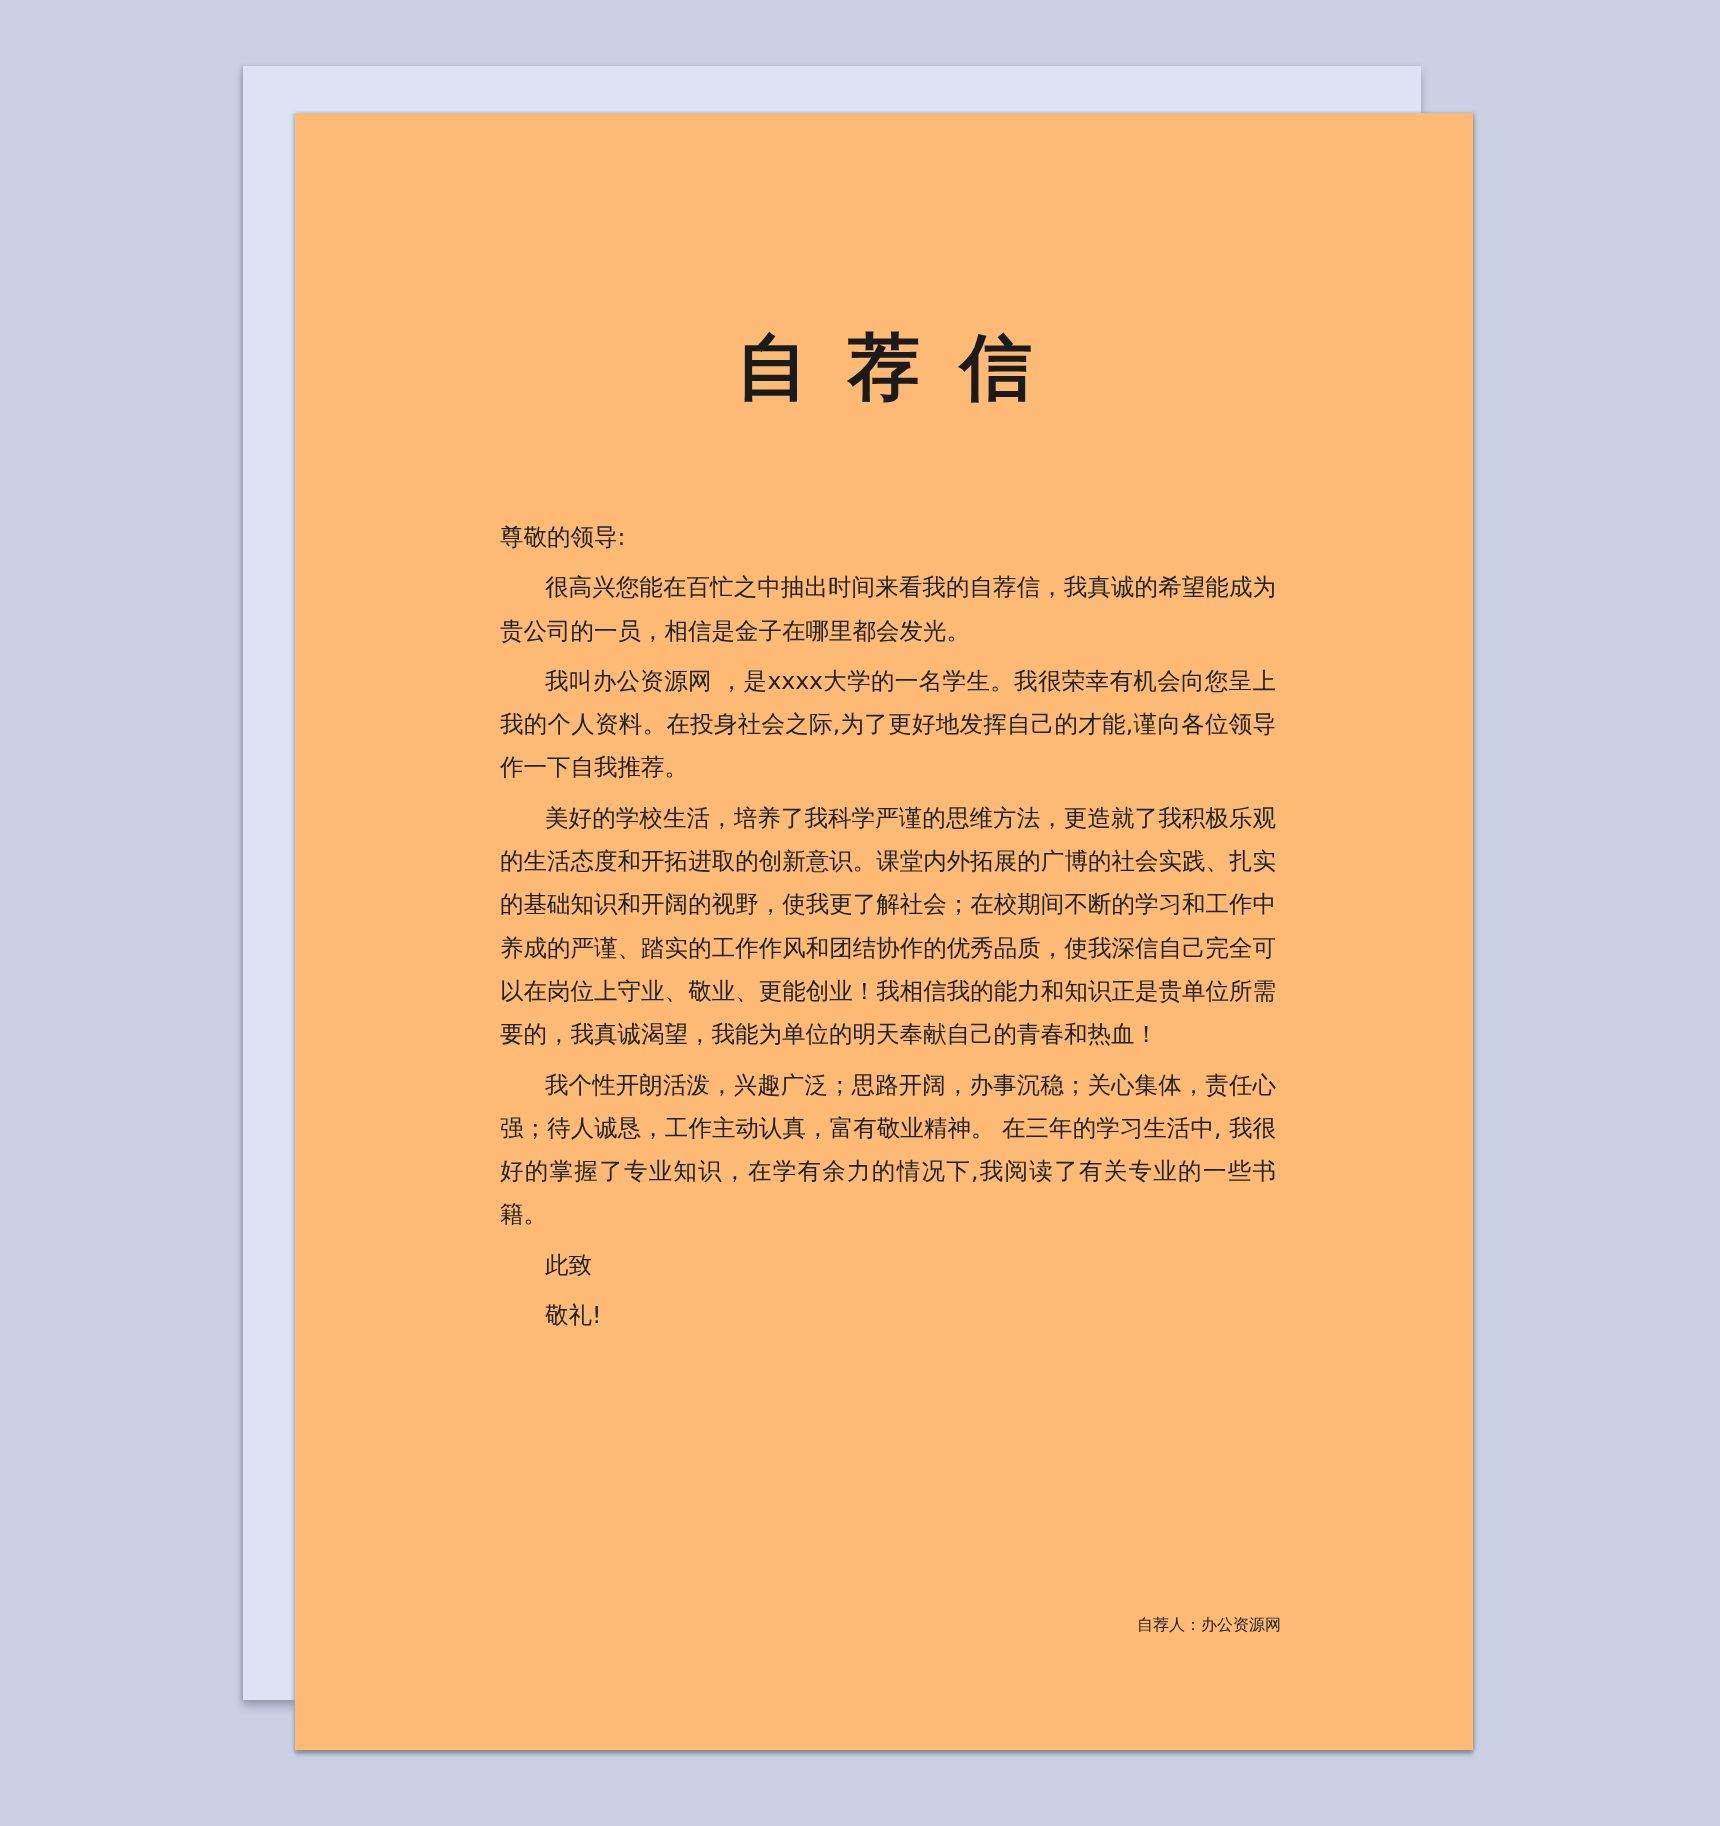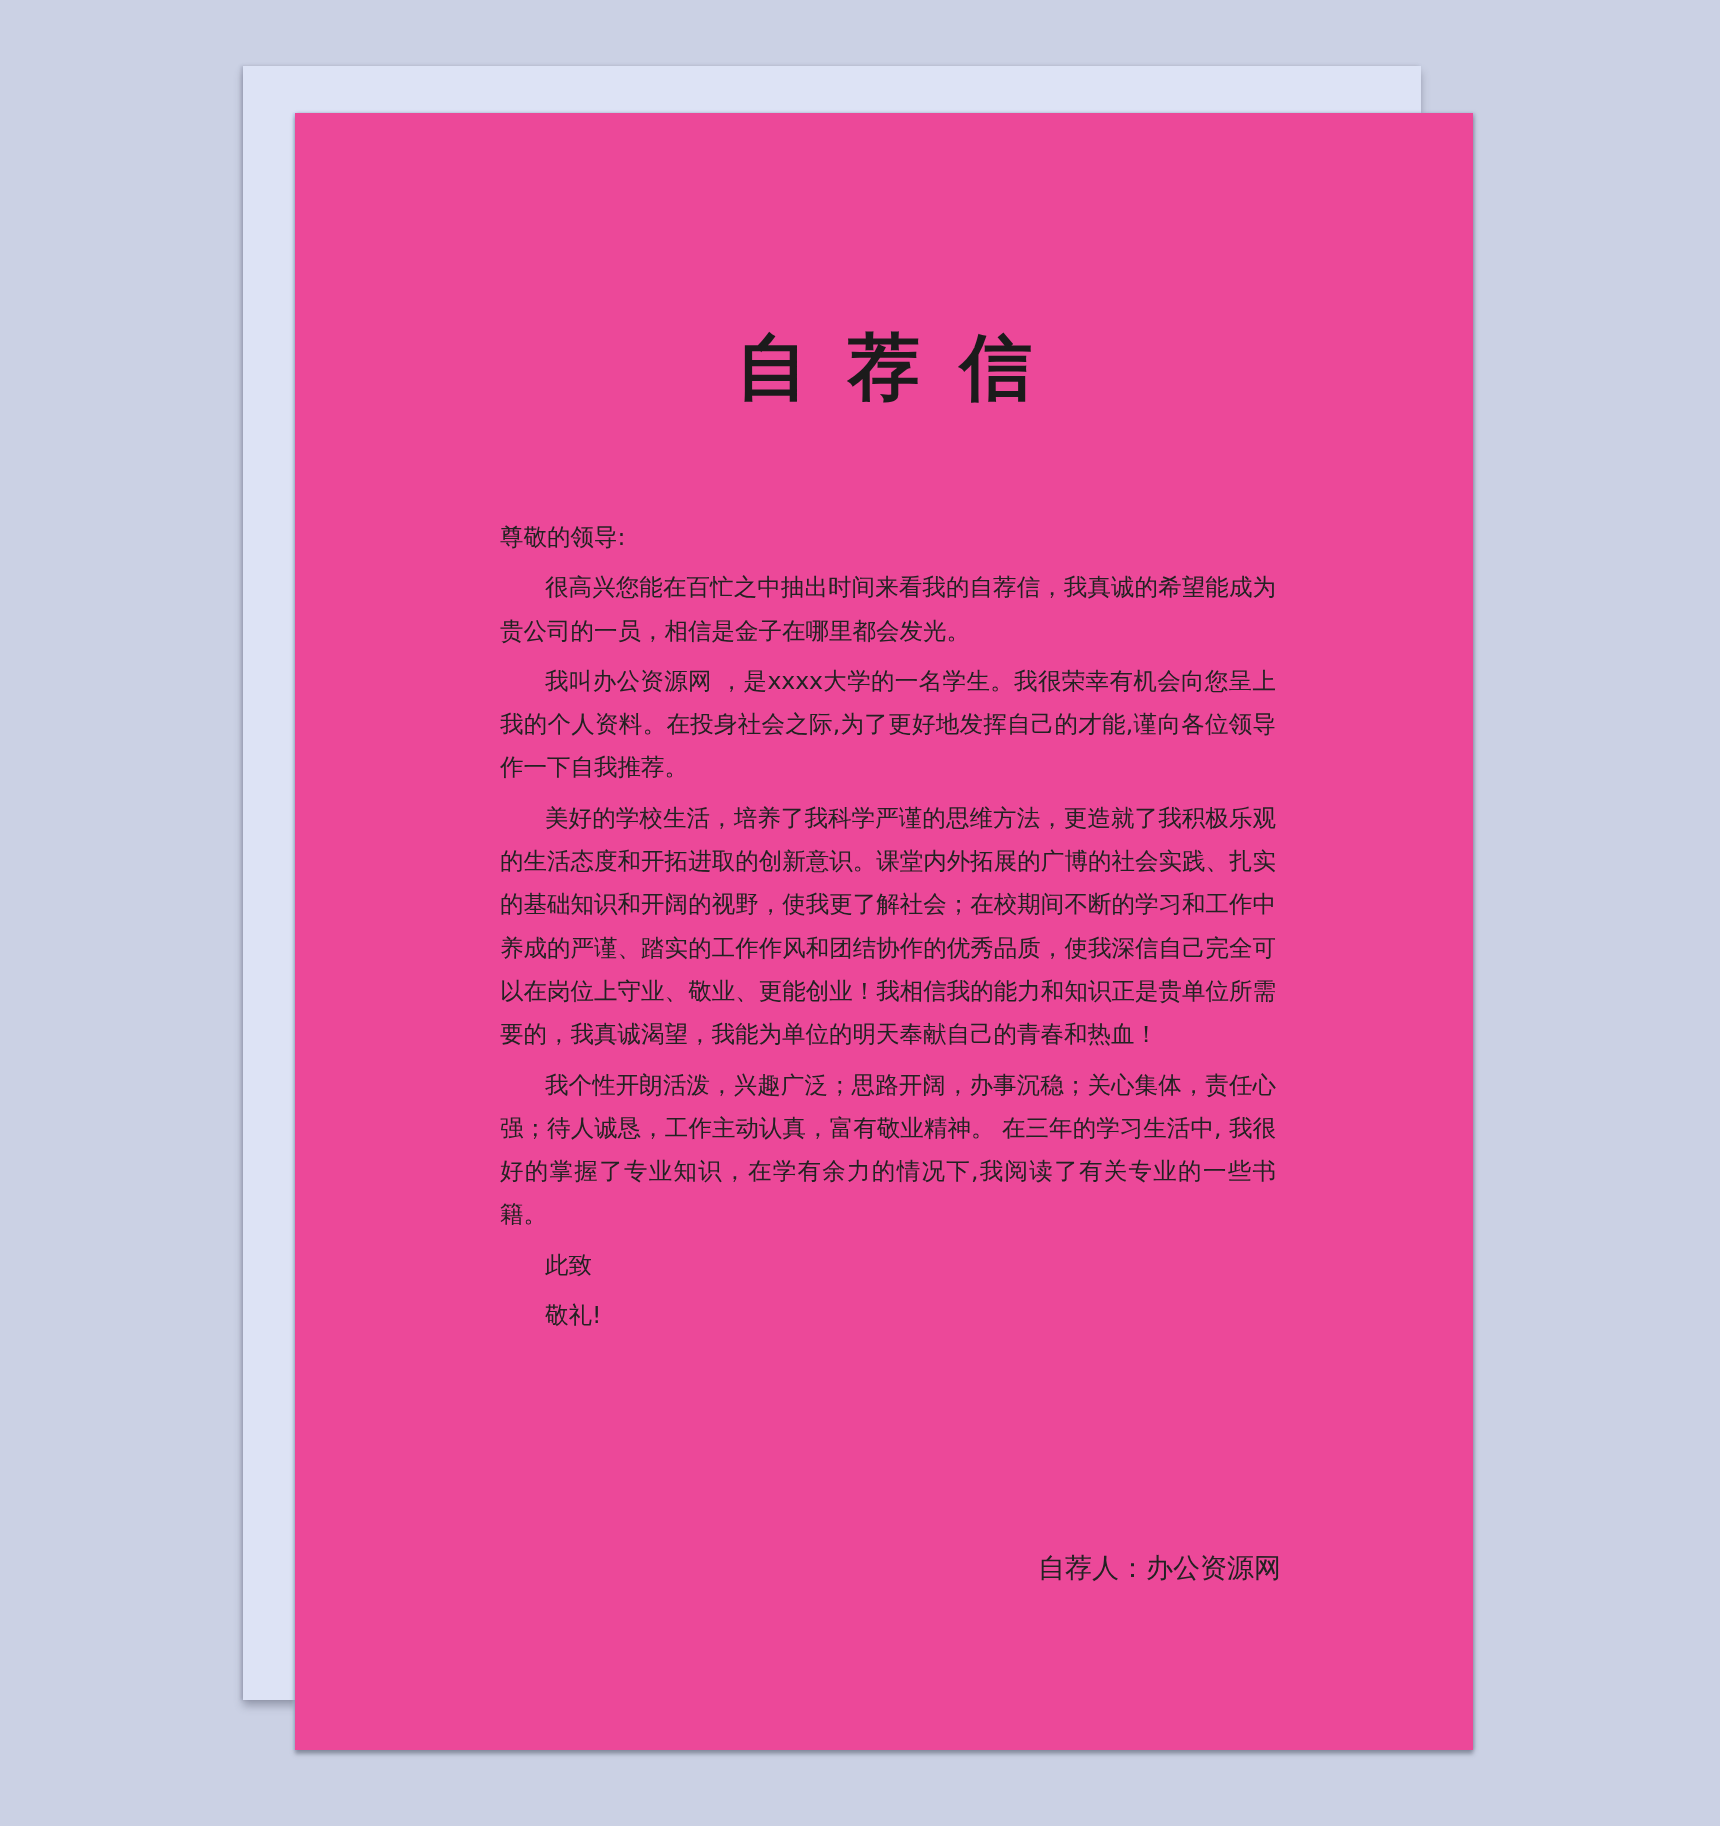--- a/index.html
+++ b/index.html
@@ -22,21 +22,21 @@
       height: 1634px;
       background: #dde3f5;
       box-shadow: 0 6px 8px rgba(90, 95, 115, 0.45), -2px 0 3px rgba(120,125,150,0.35);
     }
     .front-sheet {
       position: absolute;
       left: 295px;
       top: 113px;
       width: 1178px;
       height: 1637px;
-      background: #ec4899;
+      background: #fdba74;
       box-shadow: 0 4px 4px rgba(90, 95, 110, 0.55), 2px 0 3px rgba(140,150,175,0.5), -2px 0 2px rgba(170,200,230,0.6);
     }
     .title {
       position: absolute;
       left: 0;
       width: 1178px;
       top: 207px;
       text-align: center;
       font-size: 72px;
       font-weight: bold;
@@ -61,22 +61,22 @@
     }
     .indent {
       text-indent: 45px;
     }
     .plain-indent {
       padding-left: 45px;
     }
     .signature {
       position: absolute;
       right: 192px;
-      top: 1433px;
-      font-size: 27px;
+      top: 1490px;
+      font-size: 16px;
       color: #222222;
       line-height: 43px;
     }
   </style>
 </head>
 <body>
 
 <div class="back-sheet"></div>
 
 <div class="front-sheet">

